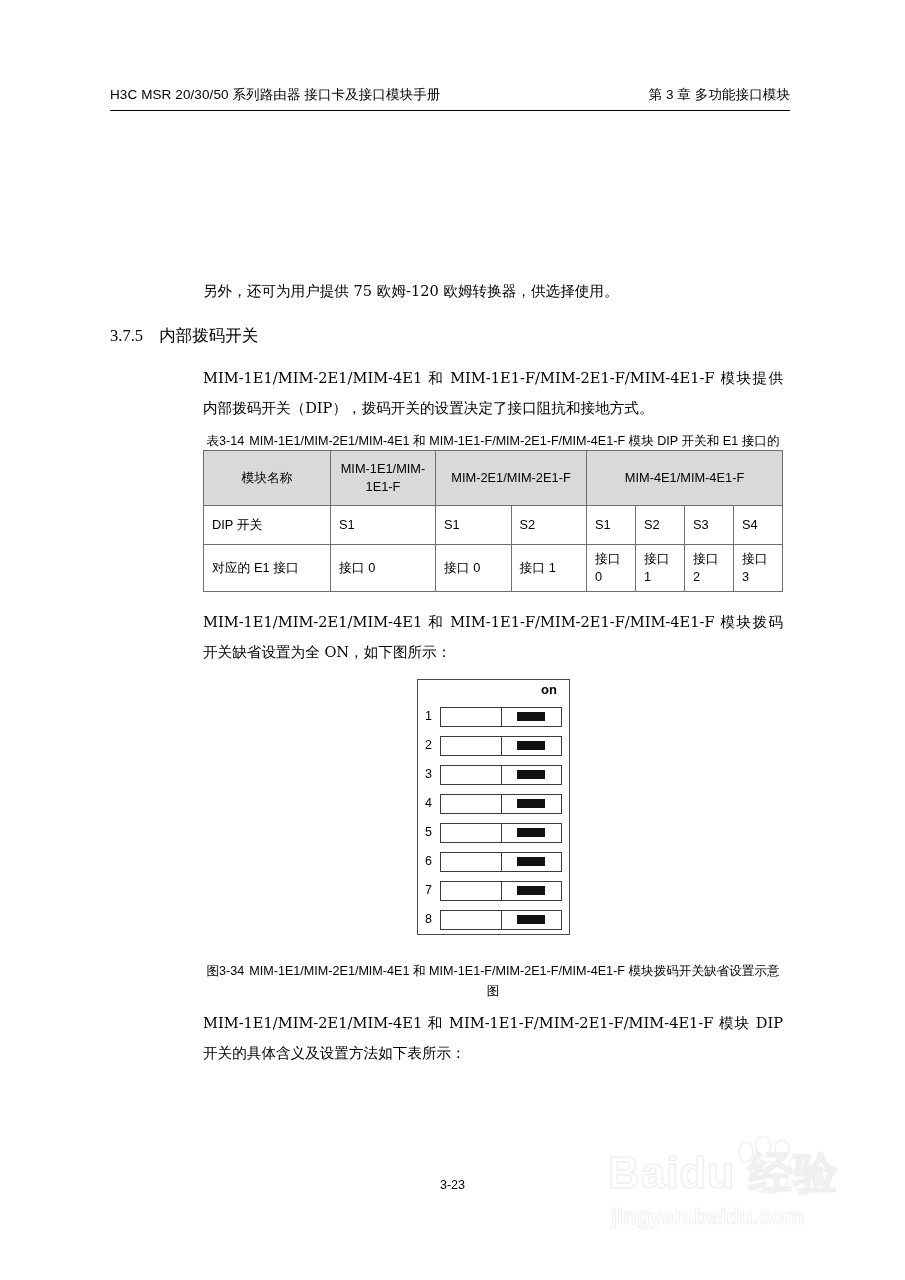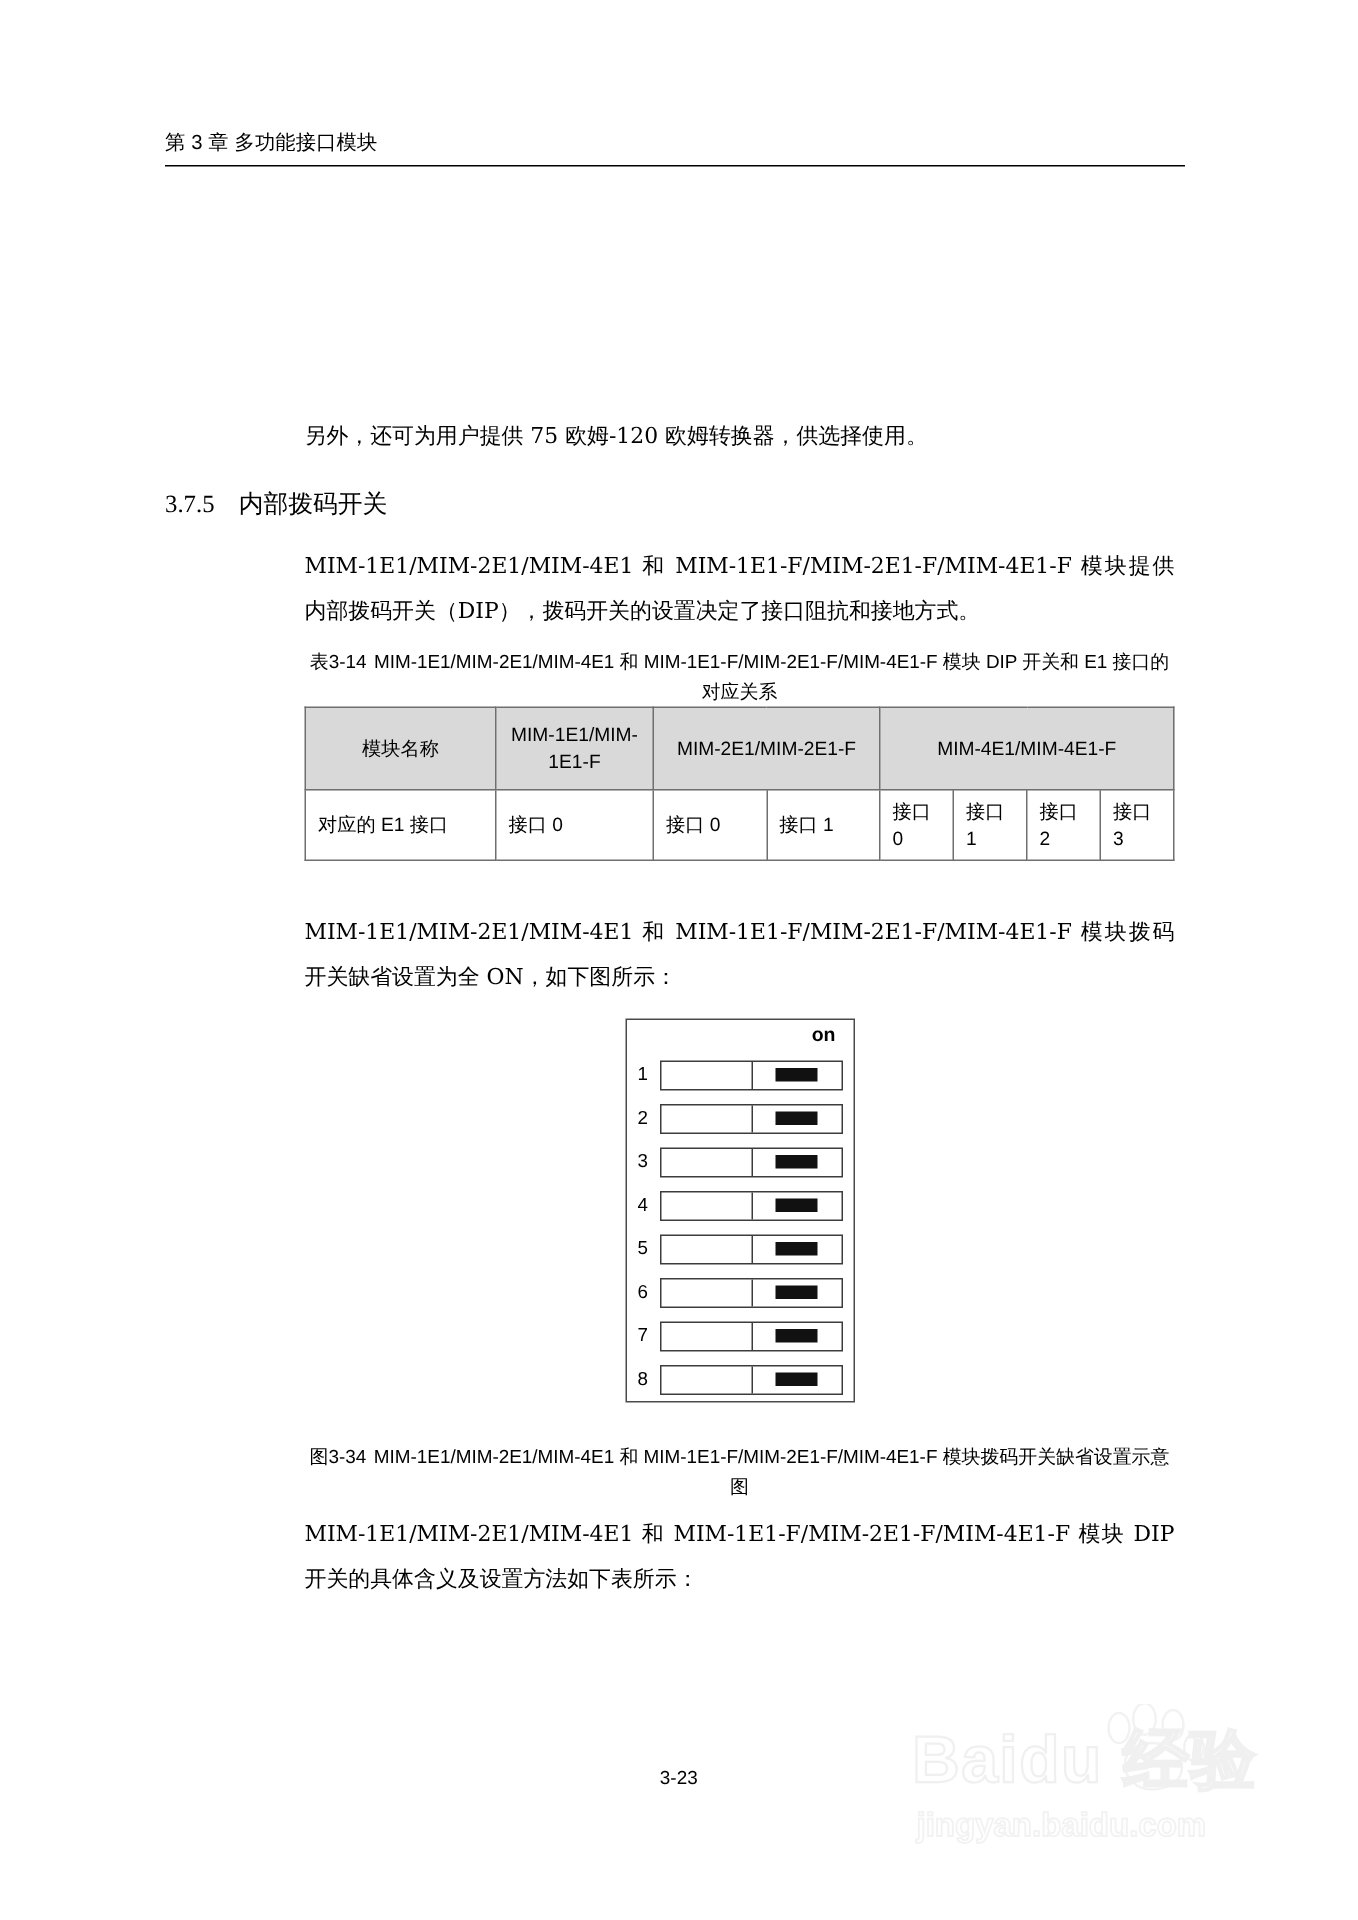--- a/index.html
+++ b/index.html
@@ -103,21 +103,21 @@
     font-family: "Liberation Sans", sans-serif;
   }
   .caption-table { top: 431px; }
   .caption-figure { top: 961px; }
   .caption .lead { margin-right: 5px; }
 
   
   .tbl-wrap {
     position: absolute;
     left: 203px;
-    top: 471px;
+    top: 450px;
     width: 544px;
   }
   table.dip-table {
     border-collapse: collapse;
     width: 580px;
     table-layout: fixed;
   }
   table.dip-table td, table.dip-table th {
     border: 1px solid #6f6f6f;
     font-size: 12.8px;
@@ -247,20 +247,21 @@
     left: 122px;
     top: 0px;
   }
 </style>
 </head>
 <body>
 
 <div class="page">
 
   <div class="header">
+    <span>H3C MSR 20/30/50 系列路由器  接口卡及接口模块手册</span>
     <span>第 3 章  多功能接口模块</span>
   </div>
   <div class="header-rule"></div>
 
 
   <div class="para para-intro">另外，还可为用户提供 75 欧姆-120 欧姆转换器，供选择使用。</div>
 
   <div class="section-heading">
     <span class="num">3.7.5</span>
     <span>内部拨码开关</span>
@@ -277,20 +278,30 @@
       <thead>
         <tr>
           <th style="width:110px">模块名称</th>
           <th style="width:88px">MIM-1E1/MIM-1E1-F</th>
           <th colspan="2" style="width:134px">MIM-2E1/MIM-2E1-F</th>
           <th colspan="4">MIM-4E1/MIM-4E1-F</th>
         </tr>
       </thead>
       <tbody>
         <tr>
+          <td>DIP 开关</td>
+          <td>S1</td>
+          <td>S1</td>
+          <td>S2</td>
+          <td>S1</td>
+          <td>S2</td>
+          <td>S3</td>
+          <td>S4</td>
+        </tr>
+        <tr>
           <td>对应的 E1 接口</td>
           <td>接口 0</td>
           <td>接口 0</td>
           <td>接口 1</td>
           <td>接口 0</td>
           <td>接口 1</td>
           <td>接口 2</td>
           <td>接口 3</td>
         </tr>
       </tbody>

